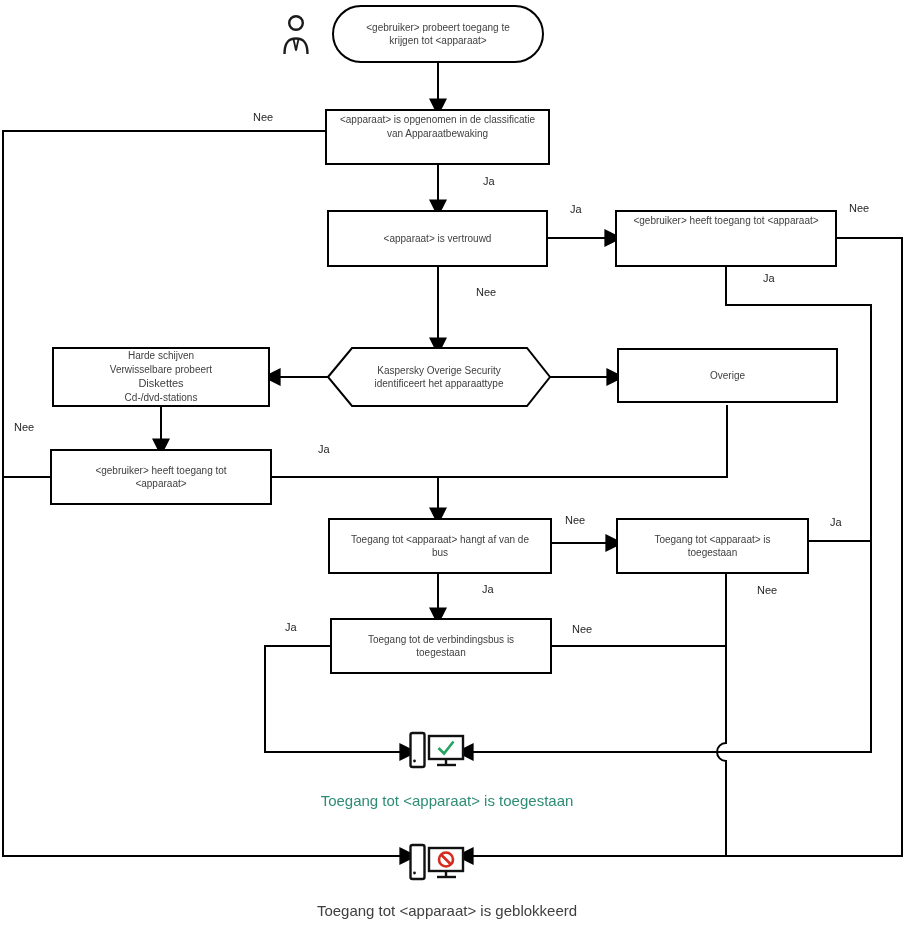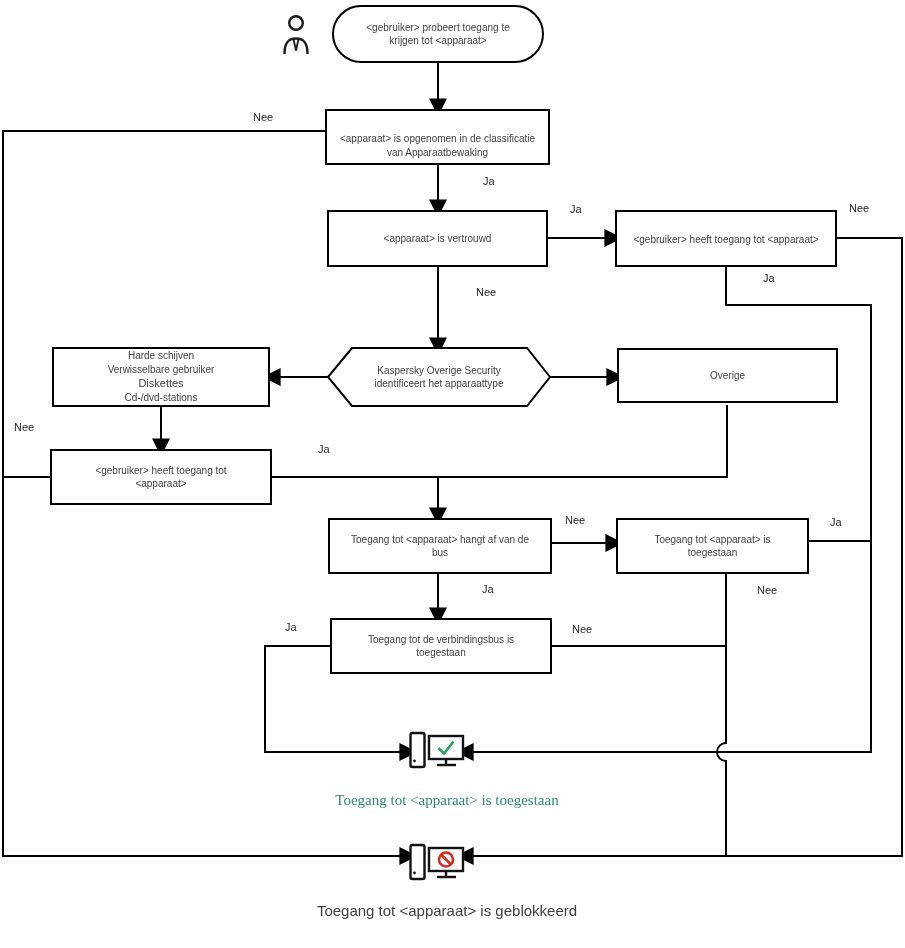--- a/index.html
+++ b/index.html
@@ -7,21 +7,21 @@
     position:relative;width:905px;height:948px;background:#fff;overflow:hidden;
     font-family:"Liberation Sans","DejaVu Sans",sans-serif;
   }
   #wires{position:absolute;left:0;top:0;}
   .node{
     position:absolute;box-sizing:border-box;border:2px solid #000;background:#fff;
     display:flex;flex-direction:column;align-items:center;justify-content:center;
     text-align:center;font-size:10px;color:#404040;line-height:1.35;
   }
   .node.stadium{border-radius:29px;align-items:center;}
-  .node.align-top{justify-content:flex-start;padding-top:21px;align-items:center;}
+  .node.align-top{justify-content:flex-start;padding-top:2px;align-items:center;}
   .node .nl{white-space:nowrap;}
   .node .nl.small{font-size:11px;}
   .hex-label{
     position:absolute;box-sizing:border-box;display:flex;flex-direction:column;
     align-items:center;justify-content:center;text-align:center;
     font-size:10px;color:#404040;line-height:1.35;background:transparent;
   }
   .edge-label{
     position:absolute;font-size:11px;color:#262626;white-space:nowrap;
   }
@@ -128,21 +128,21 @@
   <div class="node" style="left:327px;top:210px;width:221px;height:57px">
     <div class="nl">&lt;apparaat&gt; is vertrouwd</div>
   </div>
 
   <div class="node align-top" style="left:615px;top:210px;width:222px;height:57px">
     <div class="nl">&lt;gebruiker&gt; heeft toegang tot &lt;apparaat&gt;</div>
   </div>
 
   <div class="node" style="left:52px;top:347px;width:218px;height:60px">
     <div class="nl">Harde schijven</div>
-    <div class="nl">Verwisselbare gebruiker</div>
+    <div class="nl">Verwisselbare probeert</div>
     <div class="nl small">Diskettes</div>
     <div class="nl">Cd-/dvd-stations</div>
   </div>
 
   <div class="hex-label" style="left:339px;top:351px;width:200px;height:52px">
     <div class="nl">Kaspersky Overige Security</div>
     <div class="nl">identificeert het apparaattype</div>
   </div>
 
   <div class="node" style="left:617px;top:348px;width:221px;height:55px">
@@ -177,16 +177,16 @@
   <div class="edge-label" style="left:763px;top:272px">Ja</div>
   <div class="edge-label" style="left:14px;top:421px">Nee</div>
   <div class="edge-label" style="left:318px;top:443px">Ja</div>
   <div class="edge-label" style="left:565px;top:514px">Nee</div>
   <div class="edge-label" style="left:482px;top:583px">Ja</div>
   <div class="edge-label" style="left:830px;top:516px">Ja</div>
   <div class="edge-label" style="left:757px;top:584px">Nee</div>
   <div class="edge-label" style="left:285px;top:621px">Ja</div>
   <div class="edge-label" style="left:572px;top:623px">Nee</div>
 
-  <div class="result-text" style="left: 277px; top: 792px; color: rgb(46, 140, 116); font-family: Liberation Serif, serif;">Toegang tot &lt;apparaat&gt; is toegestaan</div>
+  <div class="result-text" style="left: 277px; top: 792px; color: rgb(46, 140, 116);">Toegang tot &lt;apparaat&gt; is toegestaan</div>
   <div class="result-text" style="left: 277px; top: 902px; color: #404040;">Toegang tot &lt;apparaat&gt; is geblokkeerd</div>
 
 </div>
 
 </body></html>

